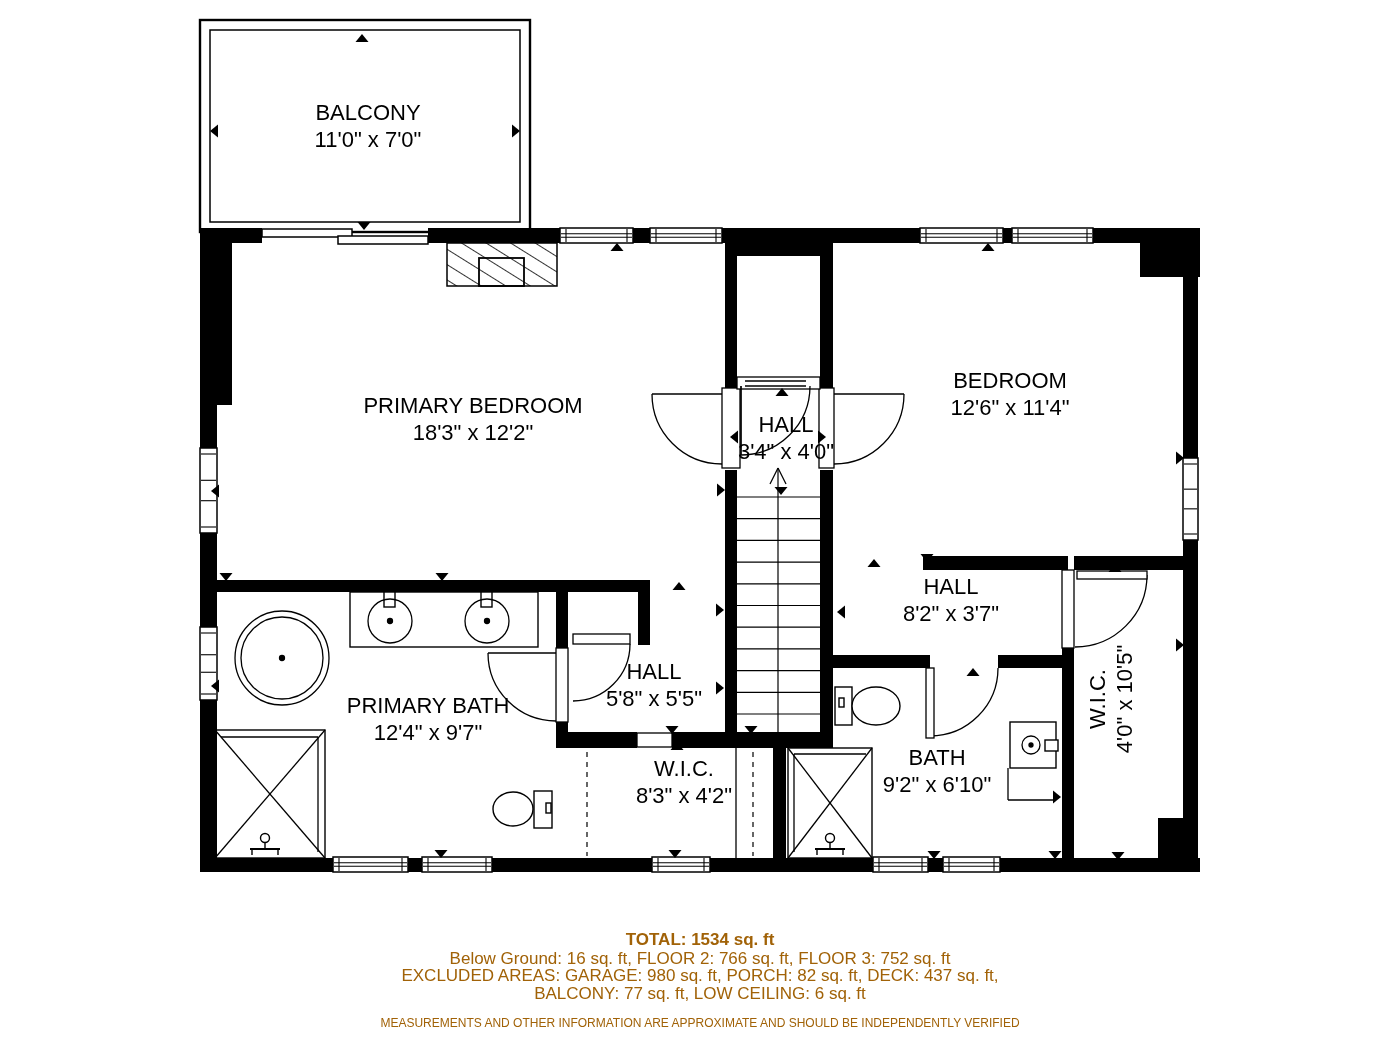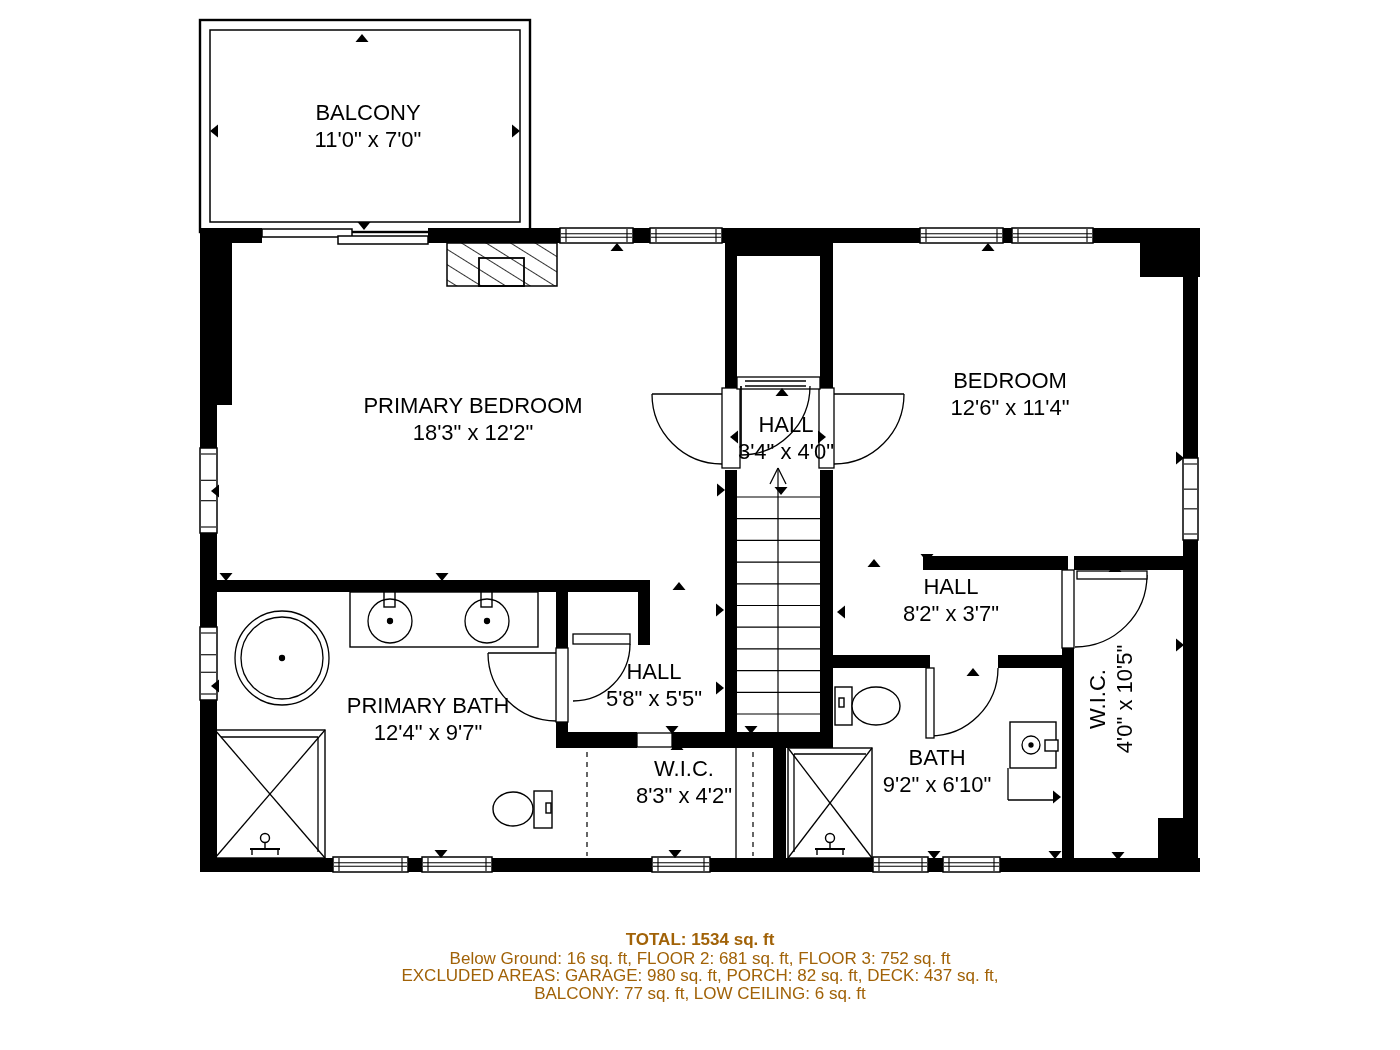--- a/index.html
+++ b/index.html
@@ -280,17 +280,18 @@
         <text x="0" y="14" text-anchor="middle" dominant-baseline="middle" font-size="22" fill="#000000" class="plan-text">9'2" x 6'10"</text>
       </g>
       <g transform="translate(1112,699) rotate(-90)">
         <text x="0" y="-13" text-anchor="middle" dominant-baseline="middle" font-size="22" fill="#000000" class="plan-text">W.I.C.</text>
         <text x="0" y="14" text-anchor="middle" dominant-baseline="middle" font-size="22" fill="#000000" class="plan-text">4'0" x 10'5"</text>
       </g>
     </svg>
 
   <div class="footer">
     <div class="total">TOTAL: 1534 sq. ft</div>
-    <div>Below Ground: 16 sq. ft, FLOOR 2: 681 sq. ft, FLOOR 3: 752 sq. ft</div>
+    <div>Below Ground: 16 sq. ft, FLOOR 2: 766 sq. ft, FLOOR 3: 752 sq. ft</div>
     <div>EXCLUDED AREAS: GARAGE: 980 sq. ft, PORCH: 82 sq. ft, DECK: 437 sq. ft,</div>
     <div>BALCONY: 77 sq. ft, LOW CEILING: 6 sq. ft</div>
+    <div class="disclaimer">MEASUREMENTS AND OTHER INFORMATION ARE APPROXIMATE AND SHOULD BE INDEPENDENTLY VERIFIED</div>
   </div>
 </div>
 
 </body></html>

